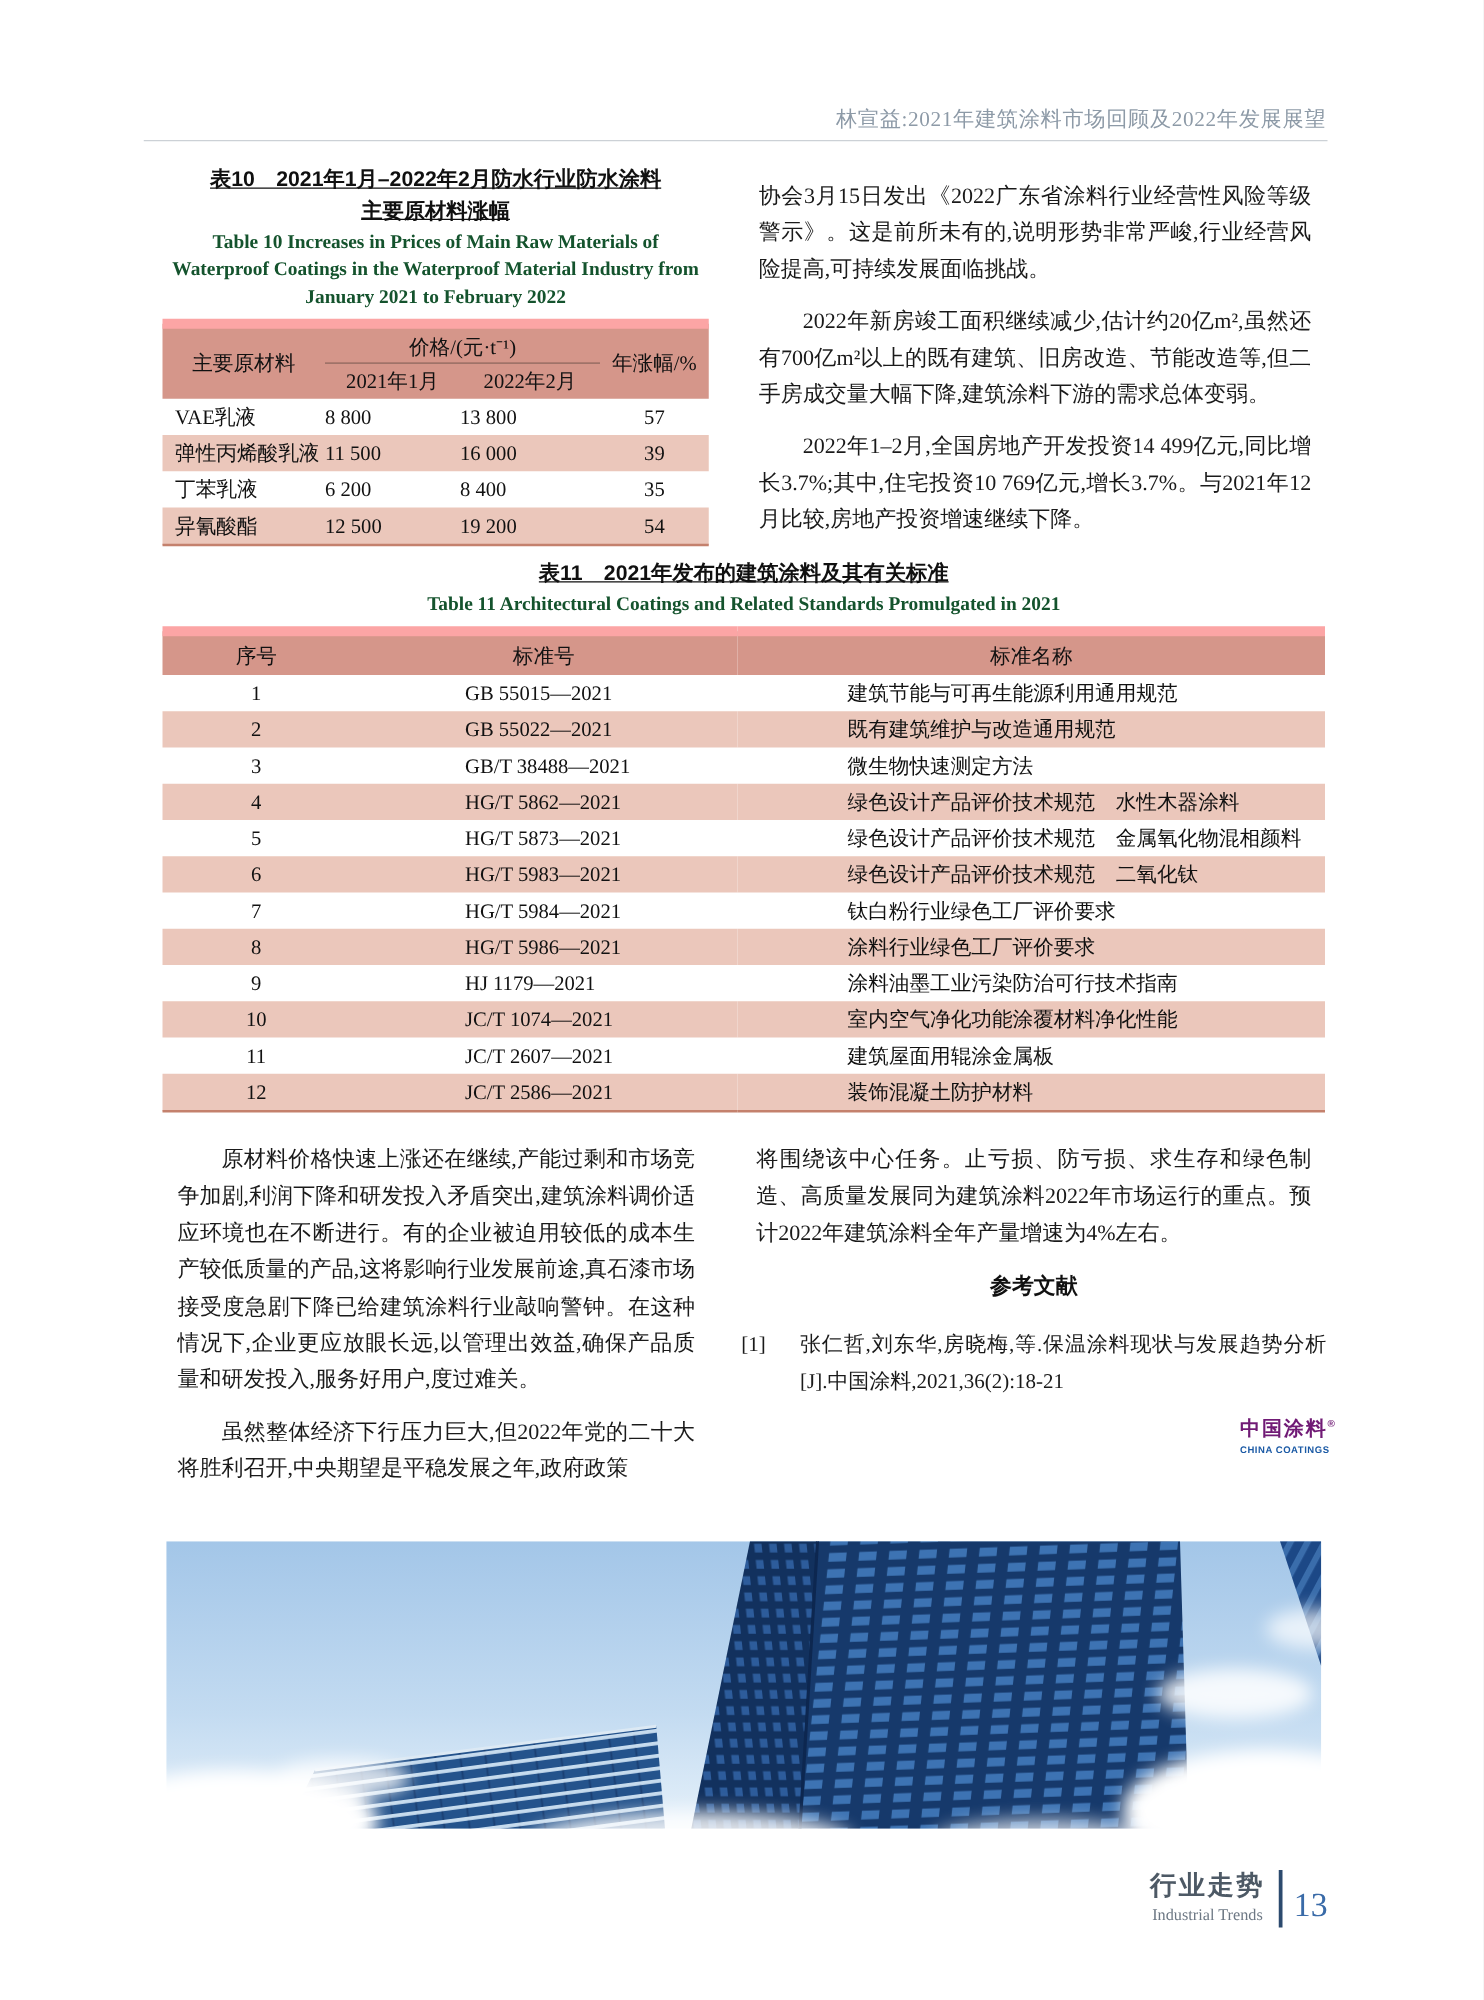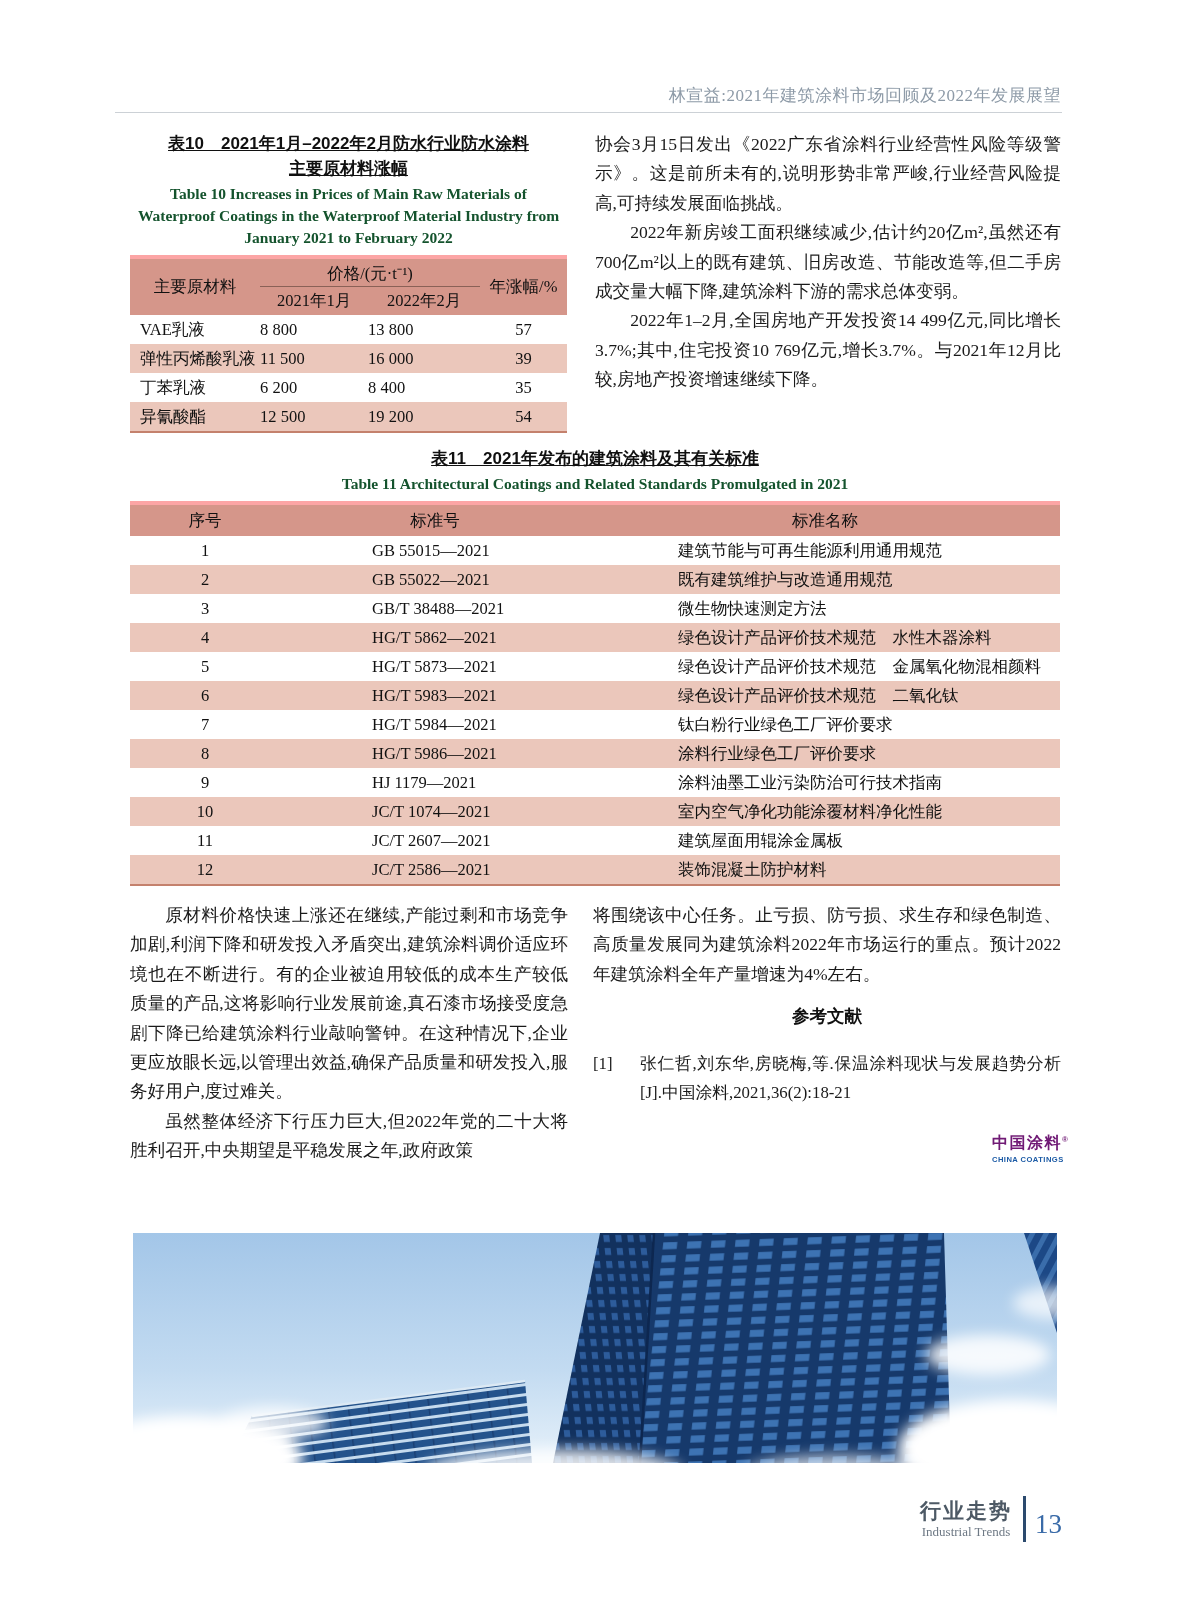--- a/index.html
+++ b/index.html
@@ -14,21 +14,21 @@
     font-size:17px; color:#8d9aa7; letter-spacing:.5px;
   }
   .head-rule { position:absolute; top:112px; left:115px; width:947px; height:1px; background:#ccd1d6; }
 
   
   .cn-cap { font-family:"Liberation Sans","DejaVu Sans",sans-serif; font-weight:bold; font-size:17px; line-height:25px; text-align:center; color:#101010;text-decoration:underline; }
   .en-cap { font-family:"Liberation Serif",serif; font-weight:bold; font-size:15.5px; line-height:22px; text-align:center; color:#14532d; margin-top:2px; }
 
   
   table { border-collapse:collapse; width:100%; table-layout:fixed; }
-  .tbl { margin-top:6px; border-top:4px solid #fca5a5; border-bottom:2px solid #c4816d; }
+  .tbl { margin-top:6px; border-top:8px solid #fca5a5; border-bottom:2px solid #c4816d; }
   .tbl thead th {
     background:#d5968a; font-weight:normal; font-size:16.5px; color:#111;
     font-family:"Liberation Serif",serif; text-align:center; padding:0;
   }
   .tbl tbody td { font-size:16.5px; height:29px; padding:0; color:#111; }
   .tbl tbody tr:nth-child(even) td { background:#ebc7bb; }
 
   
   .t10-block { position:absolute; left:130px; top:131px; width:437px; }
   .t10 col.c1 { width:130px; } .t10 col.c2 { width:108px; } .t10 col.c3 { width:112px; } .t10 col.c4 { width:87px; }
@@ -41,21 +41,21 @@
 
   
   .t11-block { position:absolute; left:130px; top:446px; width:930px; }
   .t11 col.c1 { width:150px; } .t11 col.c2 { width:310px; } .t11 col.c3 { width:470px; }
   .t11 thead th { height:31px; }
   .t11 td.no { text-align:center; }
   .t11 td.code { text-align:left; padding-left:92px; }
   .t11 td.name { text-align:left; padding-left:88px; }
 
   
-  .col p { margin:0; font-size:17.6px; line-height:29.4px; text-align:justify; }
+  .col p { margin:12px; font-size:17.6px; line-height:29.4px; text-align:justify; }
   .ind { text-indent:2em; }
   .col-rt { position:absolute; left:595px; top:130px; width:466px; }
   .col-bl { position:absolute; left:130px; top:901px; width:438px; }
   .col-br { position:absolute; left:593px; top:901px; width:468px; }
 
   .ref-title { font-family:"Liberation Sans",sans-serif; font-weight:bold; font-size:17.5px; text-align:center; margin:15px 0 22px 0; color:#101010; }
   .ref-item { position:relative; padding-left:47px; font-size:16.8px; line-height:28.5px; text-align:justify; }
   .ref-label { position:absolute; left:0; top:0; }
 
   
@@ -63,21 +63,21 @@
   .logo-cn { font-family:"Liberation Sans",sans-serif; font-weight:bold; font-size:16px; color:#701a75; letter-spacing:1.5px; white-space:nowrap; }
   .logo-reg { font-size:8px; vertical-align:super; letter-spacing:0; }
   .logo-en { font-family:"Liberation Sans",sans-serif; font-weight:bold; font-size:7.6px; color:#1b5aa5; letter-spacing:.45px; margin-top:1px; white-space:nowrap; }
 
   
   .photo { position:absolute; left:133px; top:1233px; width:924px; height:230px; }
   .photo svg { display:block; }
 
   
   .footer { position:absolute; top:1496px; right:125px; display:flex; align-items:center; }
-  .sec-cn { font-family:Liberation Serif, serif; font-weight:bold; font-size:21px; line-height:24px; color:#4d5965; letter-spacing:2px; text-align:center; }
+  .sec-cn { font-family:Liberation Mono, monospace; font-weight:bold; font-size:21px; line-height:24px; color:#4d5965; letter-spacing:2px; text-align:center; }
   .sec-en { font-family:"Liberation Serif",serif; font-size:13px; line-height:17px; color:#6d7884; text-align:center; }
   .vbar { width:3px; height:46px; background:#2c4a6e; margin:0 9px 0 11px; }
   .page-num { font-family:"Liberation Serif",serif; font-size:27px; color:#3a6ba8; padding-top:10px; }
 </style>
 </head>
 <body>
 
 <div class="page">
 
   <div class="running-head">林宣益:2021年建筑涂料市场回顾及2022年发展展望</div>

